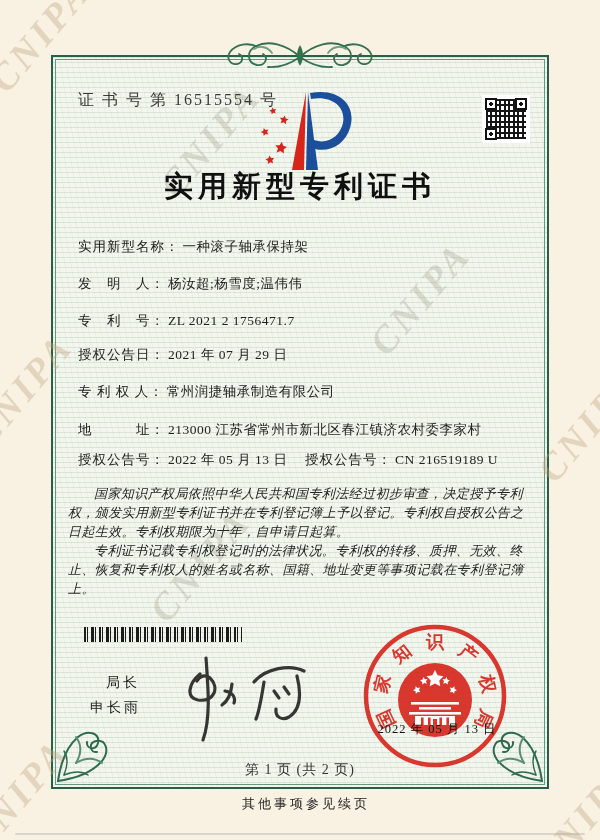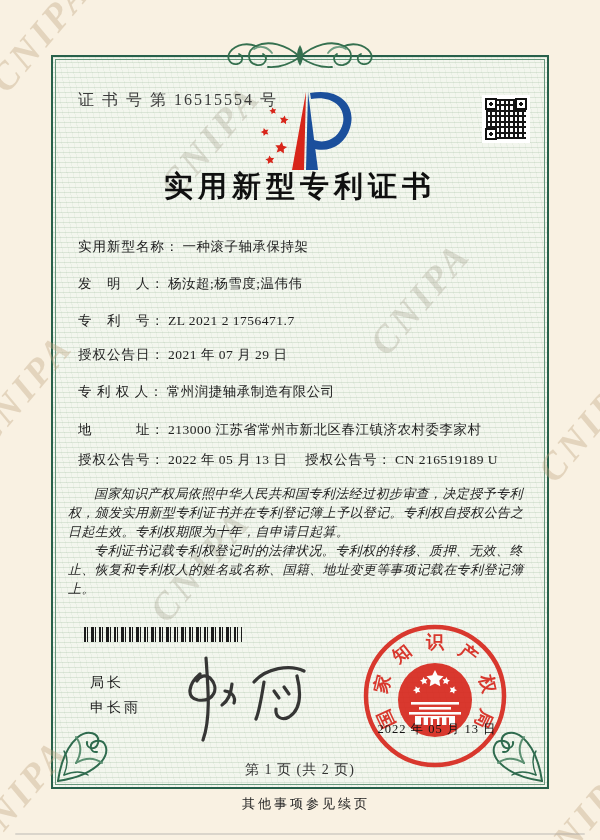--- a/index.html
+++ b/index.html
@@ -41,21 +41,21 @@
   .row .val{margin-left:3px;letter-spacing:0.5px;}
   .pair2{position:absolute;left:227px;top:0;}
 
   .paras{position:absolute;left:68px;top:484px;width:466px;font-size:13px;line-height:19px;
          color:#242424;font-style:italic;letter-spacing:0.4px;}
   .paras p{margin:0;text-indent:2em;}
 
   .barcode{position:absolute;left:84px;top:627px;width:158px;height:15px;
       background-image:repeating-linear-gradient(90deg,#1b1b1b 0 2px,rgba(0,0,0,0) 2px 3px,#1b1b1b 3px 4px,rgba(0,0,0,0) 4px 7px,#1b1b1b 7px 10px,rgba(0,0,0,0) 10px 11px,#1b1b1b 11px 12px,rgba(0,0,0,0) 12px 15px);}
 
-  .signer-title{position:absolute;left:90px;top:674px;font-size:14px;letter-spacing:3px;color:#1d1d1d;}
+  .signer-title{position:absolute;left:106px;top:674px;font-size:14px;letter-spacing:3px;color:#1d1d1d;}
   .signer-name{position:absolute;left:90px;top:699px;font-size:14px;letter-spacing:3px;color:#1d1d1d;}
   .signature{position:absolute;left:170px;top:646px;}
 
   .seal{position:absolute;left:355px;top:616px;}
   .seal-date{position:absolute;left:363px;top:721px;width:148px;text-align:center;
              font-size:12.5px;letter-spacing:1px;color:#141414;}
 
   .page-no{position:absolute;left:0;top:761px;width:600px;text-align:center;font-size:14px;
            letter-spacing:1px;color:#333;}
   .footer-note{position:absolute;left:0;top:795px;width:600px;text-align:center;font-size:13px;

